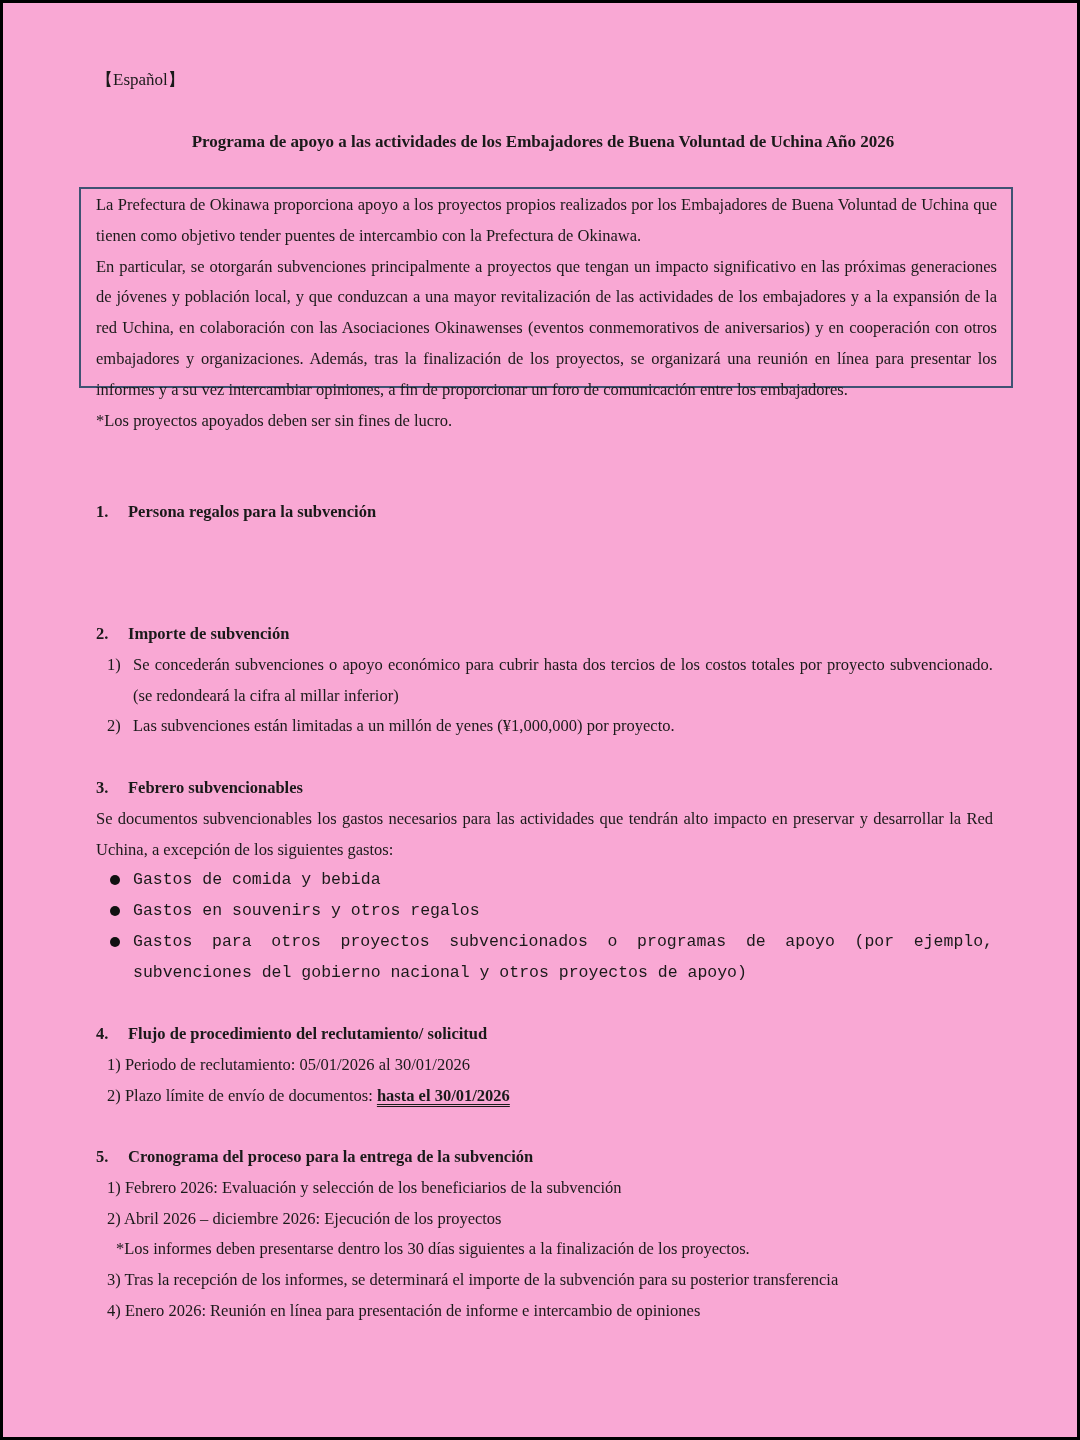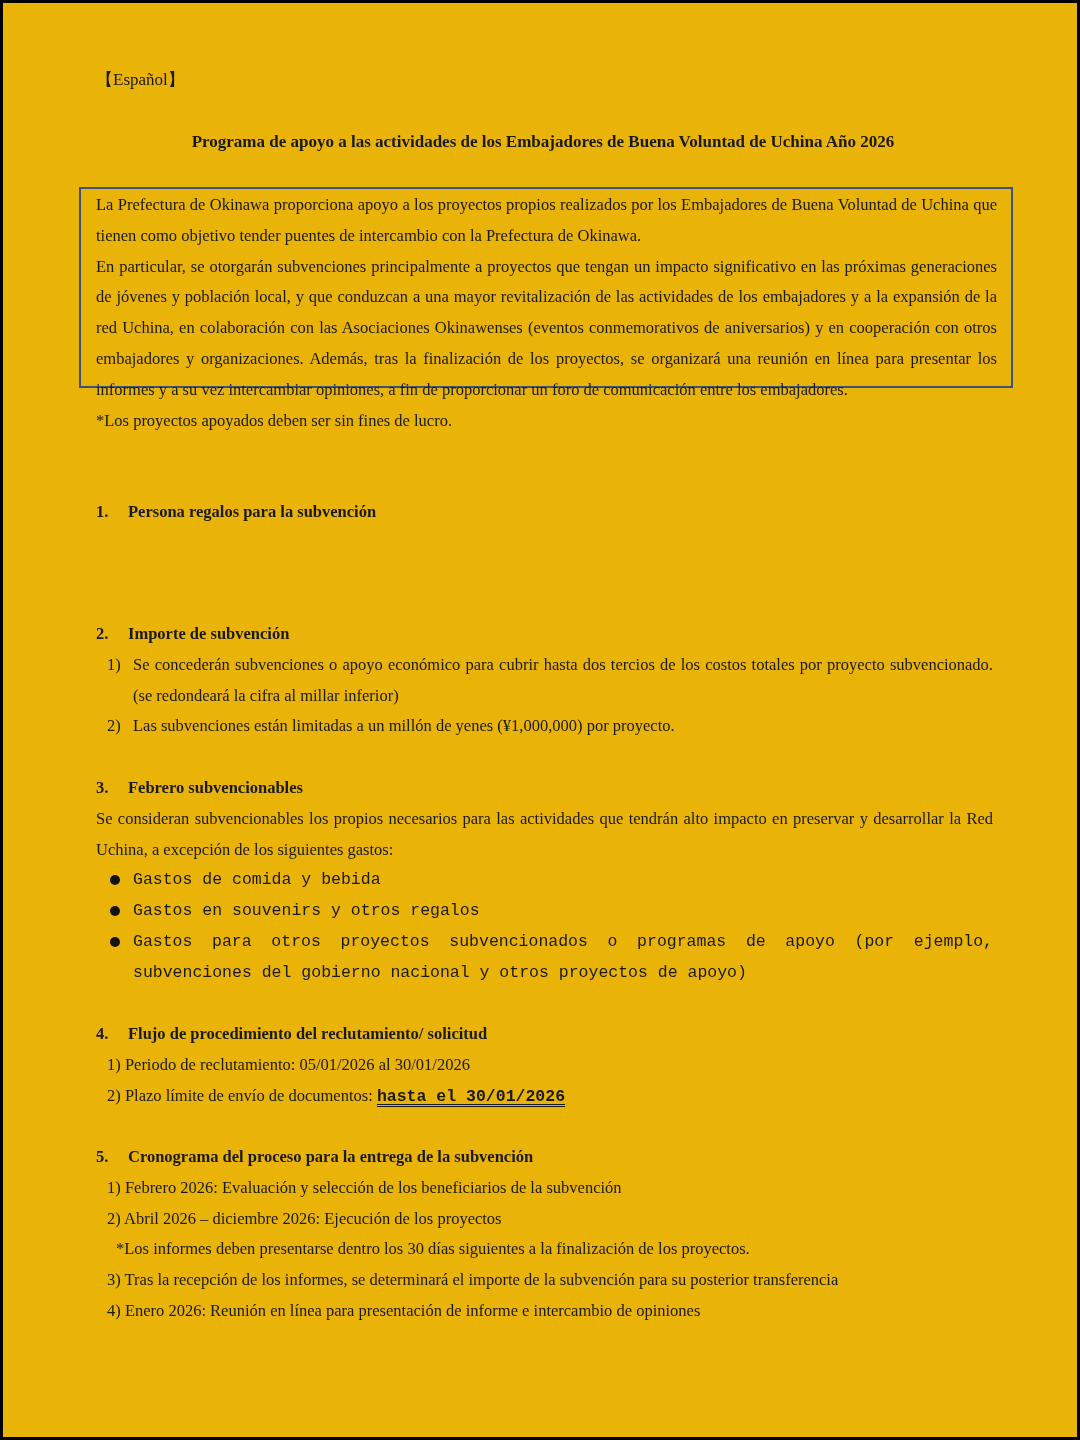--- a/index.html
+++ b/index.html
@@ -18,21 +18,21 @@
     .page-frame {
       position: absolute;
       left: 0; top: 0;
       width: 1080px;
       height: 1440px;
       box-sizing: border-box;
       border-top: 3px solid #000;
       border-left: 3px solid #000;
       border-right: 3px solid #000;
       border-bottom: 3px solid #000;
-      background: #eab308;
+      background: #f9a8d4;
     }
     .lang-tag {
       position: absolute;
       left: 93px;
       top: 64px;
       font-size: 17px;
       line-height: 26px;
     }
     .doc-title {
       position: absolute;
@@ -119,21 +119,20 @@
       font-family: Liberation Mono, monospace;
     }
     .note {
       padding-left: 20px;
     }
     .deadline {
       font-weight: bold;
       text-decoration: underline;
       text-decoration-style: double;
       text-underline-offset: 3px;
-      font-family: Liberation Mono, monospace;
     }
   </style>
 </head>
 <body>
 
 <div class="page-frame">
 
   <div class="lang-tag">【Español】</div>
 
   <div class="doc-title">Programa de apoyo a las actividades de los Embajadores de Buena Voluntad de Uchina Año 2026</div>
@@ -164,21 +163,21 @@
       <span class="idx">2)</span>
       <span class="txt">Las subvenciones están limitadas a un millón de yenes (¥1,000,000) por proyecto.</span>
     </div>
   </div>
 
   <div class="section" style="top:770px;">
     <div class="section-heading">
       <span class="num">3.</span>
       <span>Febrero subvencionables</span>
     </div>
-    <p class="para">Se consideran subvencionables los propios necesarios para las actividades que tendrán alto impacto en preservar y desarrollar la Red Uchina, a excepción de los siguientes gastos:</p>
+    <p class="para">Se documentos subvencionables los gastos necesarios para las actividades que tendrán alto impacto en preservar y desarrollar la Red Uchina, a excepción de los siguientes gastos:</p>
     <div class="bullet">
       <span class="dot"></span>
       <span class="txt">Gastos de comida y bebida</span>
     </div>
     <div class="bullet">
       <span class="dot"></span>
       <span class="txt">Gastos en souvenirs y otros regalos</span>
     </div>
     <div class="bullet">
       <span class="dot"></span>

